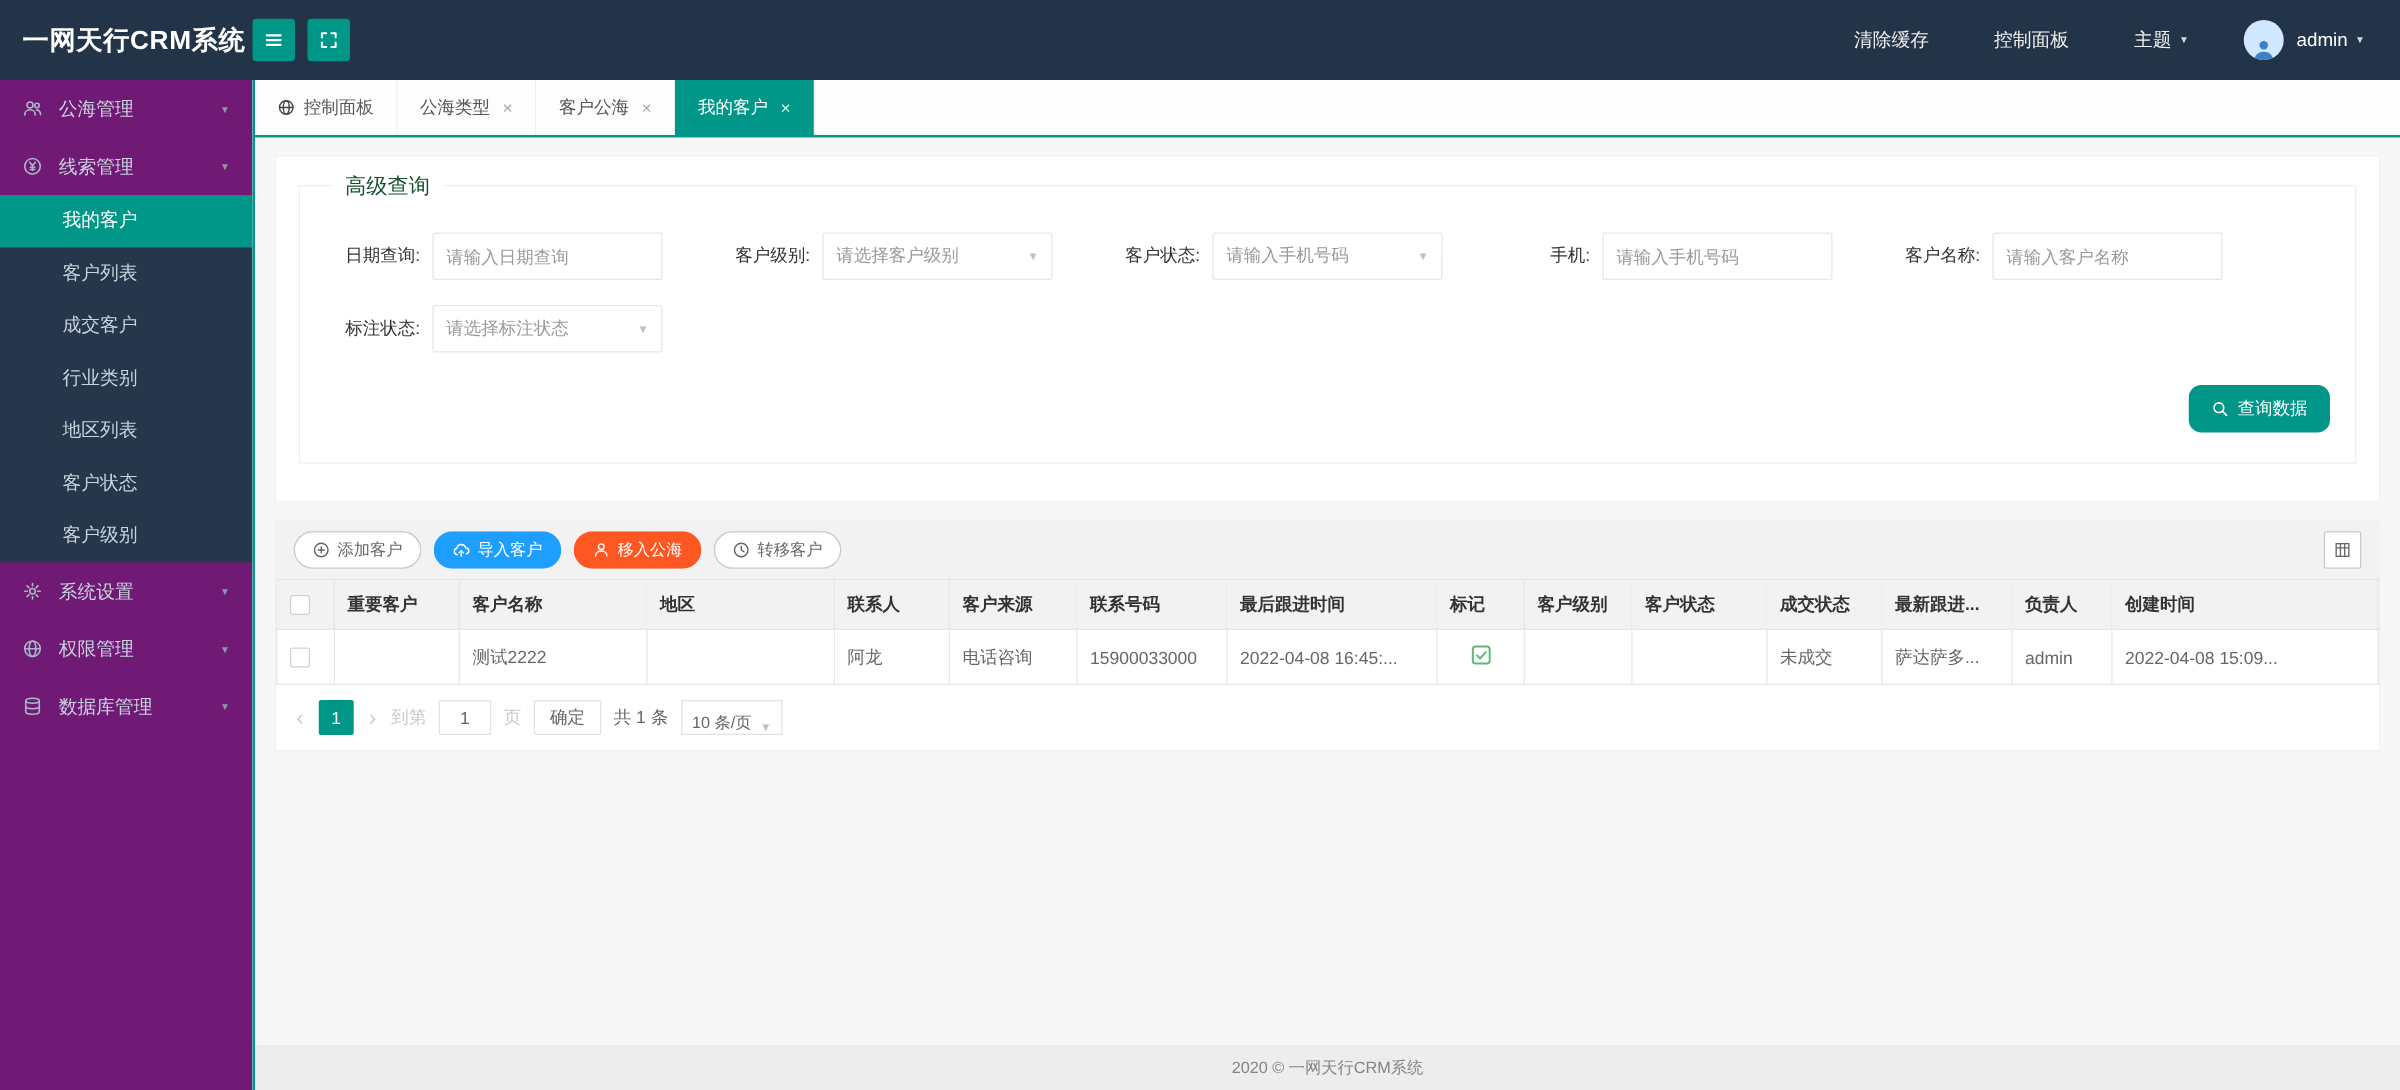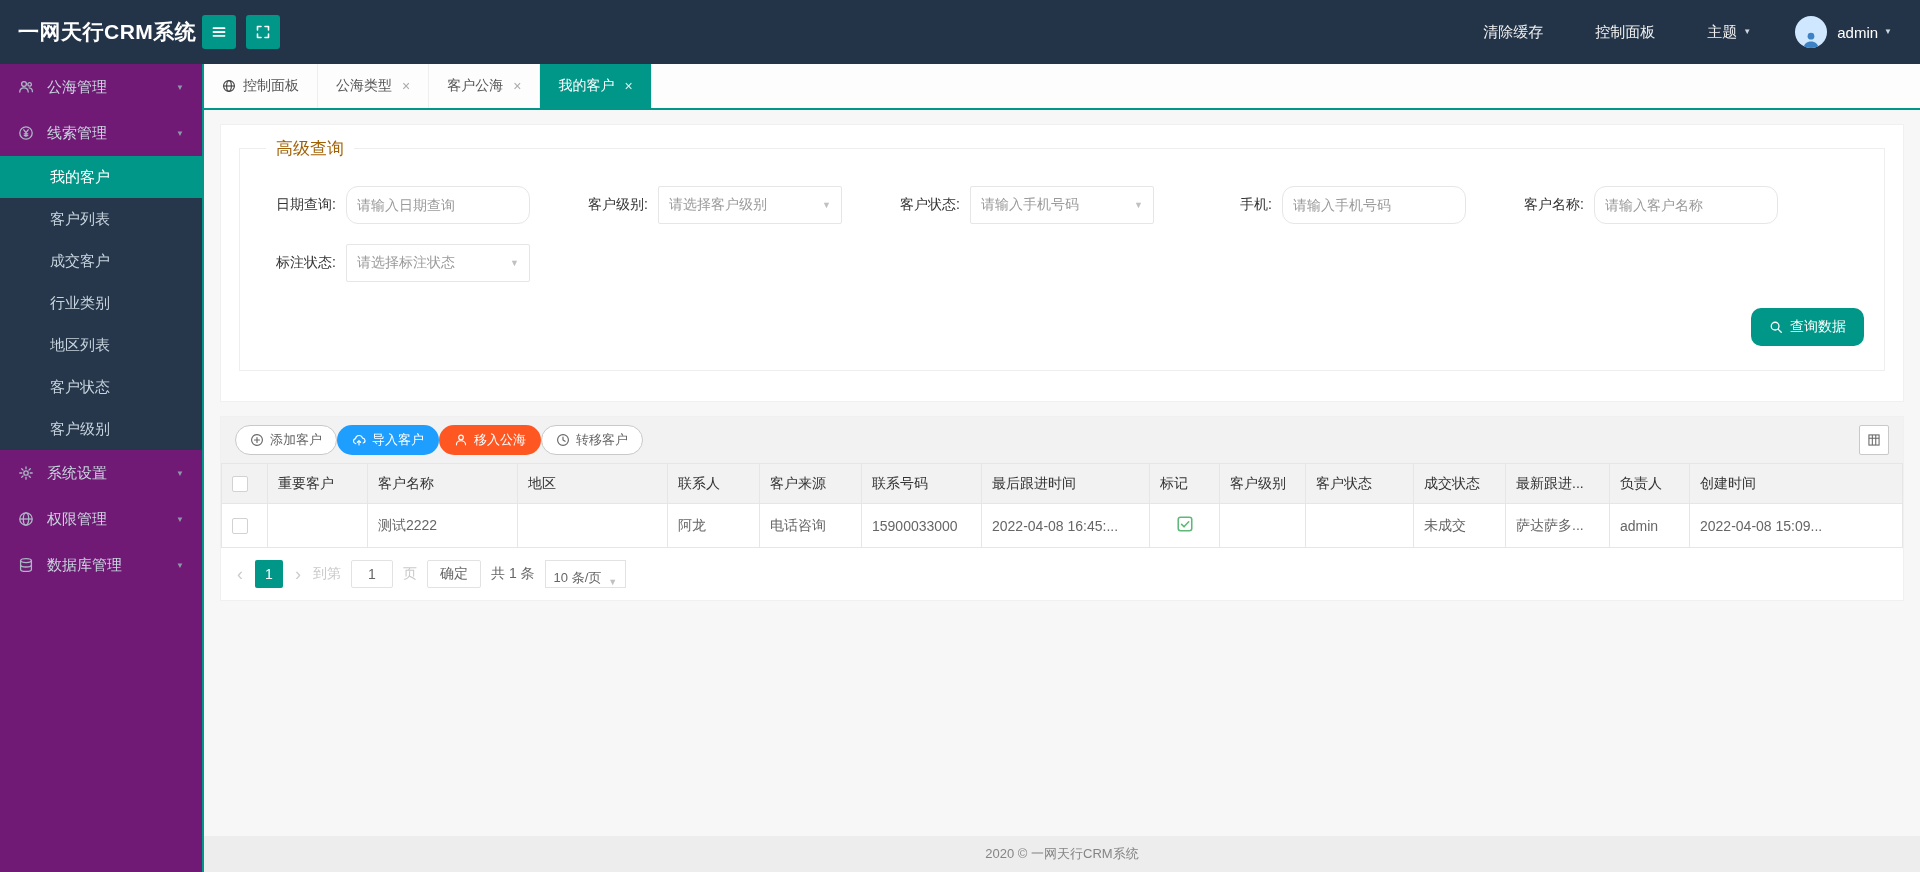--- a/index.html
+++ b/index.html
@@ -39,42 +39,42 @@
   .tab.active .tab-close{color:#d8efec}
   .tab-icon{display:inline-flex;color:#444}
 
   
   .content{flex:1;padding:14px 16px;overflow:hidden}
   .card{background:#fff;border:1px solid #f0f0f0}
 
   
   .query-card{padding:12px 18px 30px;margin-bottom:14px}
   .qfieldset{border:1px solid #eee;padding:6px 18px 24px}
-  .qlegend{font-size:17px;color:#a16207;padding:0 10px;margin-left:8px}
+  .qlegend{font-size:17px;color:#14532d;padding:0 10px;margin-left:8px}
   .qrow{display:flex;align-items:center;margin-top:20px}
   .qfield{display:flex;align-items:center;margin-right:40px}
   .qlabel{min-width:88px;text-align:right;padding-right:10px;color:#333;white-space:nowrap}
-  .qinput{width:184px;height:38px;border:1px solid #e6e6e6;border-radius:12px;padding:0 10px;font-size:14px;color:#c2410c;outline:none;background:#fff}
+  .qinput{width:184px;height:38px;border:1px solid #e6e6e6;border-radius:2px;padding:0 10px;font-size:14px;color:#c2410c;outline:none;background:#fff}
   .qinput::placeholder{color:#9a9a9a}
   .qselect{width:184px;height:38px;border:1px solid #e6e6e6;border-radius:2px;display:flex;align-items:center;justify-content:space-between;padding:0 10px;color:#9a9a9a;background:#fff;cursor:pointer}
   .sel-arrow{font-size:9px;color:#c0c0c0}
   .qactions{text-align:right;margin-top:26px;padding-right:2px}
   .search-btn{display:inline-flex;align-items:center;gap:7px;height:38px;padding:0 18px;background:#009688;color:#fff;border:none;border-radius:10px;font-size:14px;cursor:pointer}
 
   
-  .toolbar{background:#f2f2f2;padding:8px 14px;display:flex;align-items:center;}
+  .toolbar{background:#f2f2f2;padding:8px 14px;display:flex;align-items:center;gap:10px}
   .pill{height:30px;border-radius:15px;display:inline-flex;align-items:center;gap:6px;padding:0 14px;font-size:13px;cursor:pointer;border:1px solid transparent;white-space:nowrap}
   .pill.outline{background:#fff;border-color:#c9c9c9;color:#666}
   .pill.blue{background:#1E9FFF;color:#fff}
   .pill.red{background:#FF5722;color:#fff}
   .tool-right{margin-left:auto}
   .icon-btn{width:30px;height:30px;border:1px solid #c9c9c9;background:#fff;display:flex;align-items:center;justify-content:center;color:#666;cursor:pointer;border-radius:2px}
 
   table{width:100%;border-collapse:collapse;table-layout:fixed;font-size:14px}
-  th{background:#f2f2f2;font-weight:normal;text-align:left;height:40px;padding:0 10px;border:1px solid #e6e6e6;color:#333;white-space:nowrap;overflow:hidden}
+  th{background:#f2f2f2;font-weight:bold;text-align:left;height:40px;padding:0 10px;border:1px solid #e6e6e6;color:#333;white-space:nowrap;overflow:hidden}
   td{height:44px;padding:0 10px;border:1px solid #e6e6e6;color:#666;white-space:nowrap;overflow:hidden;background:#fff}
   .cb{width:16px;height:16px;border:1px solid #d2d2d2;border-radius:2px;background:#fff;display:inline-block;vertical-align:middle;cursor:pointer}
   .mark-icon{display:inline-flex;color:#5FB878}
 
   
   .pager{display:flex;align-items:center;gap:10px;padding:12px 14px;background:#fff;font-size:14px;color:#666}
   .pg-arrow{color:#ccc;font-size:18px;padding:0 2px;cursor:default;line-height:1}
   .pg-cur{min-width:28px;height:28px;background:#009688;color:#fff;display:flex;align-items:center;justify-content:center;border-radius:2px;cursor:pointer}
   .pg-text{white-space:nowrap}
   .pg-input{width:42px;height:28px;border:1px solid #e2e2e2;border-radius:2px;text-align:center;font-size:14px;color:#666;outline:none}

